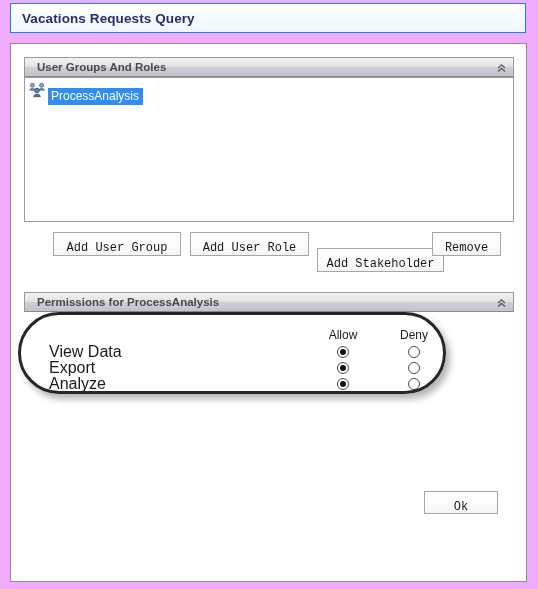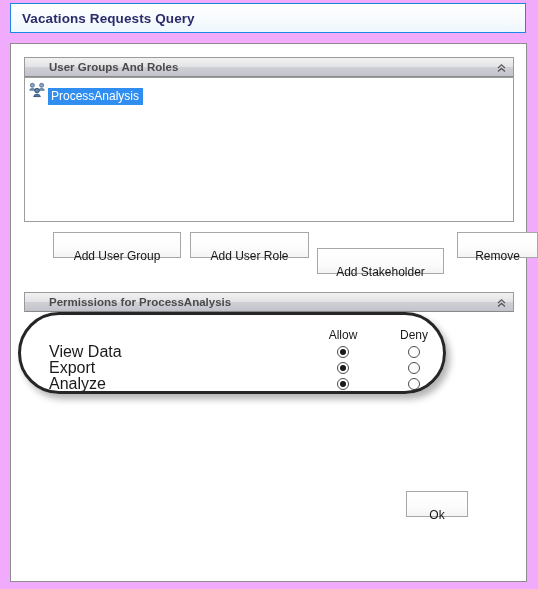--- a/index.html
+++ b/index.html
@@ -52,21 +52,21 @@
     position: relative;
     height: 20px;
     box-sizing: border-box;
     border: 1px solid #9a9a9a;
     border-bottom: 1px solid #8a8a8a;
     background: linear-gradient(to bottom, #f2f2f2 0%, #e3e3e6 48%, #cfcfd6 52%, #c3c3cc 100%);
     display: flex;
     align-items: center;
   }
   .panel-header-title {
-    padding-left: 24px;
+    padding-left: 12px;
     font-size: 11.5px;
     font-weight: bold;
     color: #4a4a4a;
   }
   .collapse-icon {
     position: absolute;
     right: 6px;
     top: 0;
     height: 20px;
     display: flex;
@@ -114,22 +114,22 @@
     box-sizing: border-box;
     border: 1px solid #a7a7a7;
     background: linear-gradient(to bottom, #ffffff 0%, #fcfcfc 60%, #f4f4f4 100%);
     font-size: 12px;
     color: #171717;
     text-align: center;
     line-height: 22px;
     position: absolute;
     height: 24px;
     cursor: default;
-    font-family: Liberation Sans, sans-serif;
-    padding: 12px;
+    font-family: Liberation Mono, monospace;
+    padding: 4px;
   }
   .perm-table {
     position: absolute;
     left: 24px;
     top: 284px;
     width: 420px;
     font-size: 12px;
     color: #1a1a1a;
   }
   .perm-head {
@@ -198,23 +198,23 @@
     border: 3.5px solid #262626;
     border-radius: 42px;
     background: transparent;
     box-shadow: 4px 5px 7px rgba(0,0,0,0.30);
     pointer-events: none;
   }
 
   
   .ok-btn {
     position: absolute;
-    left: 395px;
+    left: 413px;
     top: 447px;
-    width: 62px;
+    width: 74px;
     height: 23px;
   }
 </style>
 </head>
 <body>
 
 <div id="screen">
 
   <div class="titlebar">
     <span class="titlebar-text">Vacations Requests Query</span>
@@ -244,21 +244,21 @@
             <path d="M4.7 14.6 C4.7 11.6 11.3 11.6 11.3 14.6 Z" fill="#4f7cae" stroke="#2f4c6c" stroke-width="0.9"></path>
           </svg>
         </span>
         <span class="list-item-label">ProcessAnalysis</span>
       </div>
     </div>
 
     <button class="btn" style="left:42px; top:188px; width:128px;">Add User Group</button>
     <button class="btn" style="left:179px; top:188px; width:119px;">Add User Role</button>
     <button class="btn" style="left:306px; top:188px; width:127px;margin-top:16px;">Add Stakeholder</button>
-    <button class="btn" style="left:446px; top:188px; width:81px;">Remove</button>
+    <button class="btn" style="left:421px; top:188px; width:69px;">Remove</button>
 
     <div class="panel-header" style="position:absolute; left:13px; top:248px; width:490px;">
       <span class="panel-header-title">Permissions for ProcessAnalysis</span>
       <span class="collapse-icon">
         <svg width="11" height="11" viewBox="0 0 11 11" aria-hidden="true">
           <polyline points="2,5 5.5,1.8 9,5" fill="none" stroke="#5a5a5a" stroke-width="1.3"></polyline>
           <polyline points="2,8.6 5.5,5.4 9,8.6" fill="none" stroke="#5a5a5a" stroke-width="1.3"></polyline>
         </svg>
       </span>
     </div>

